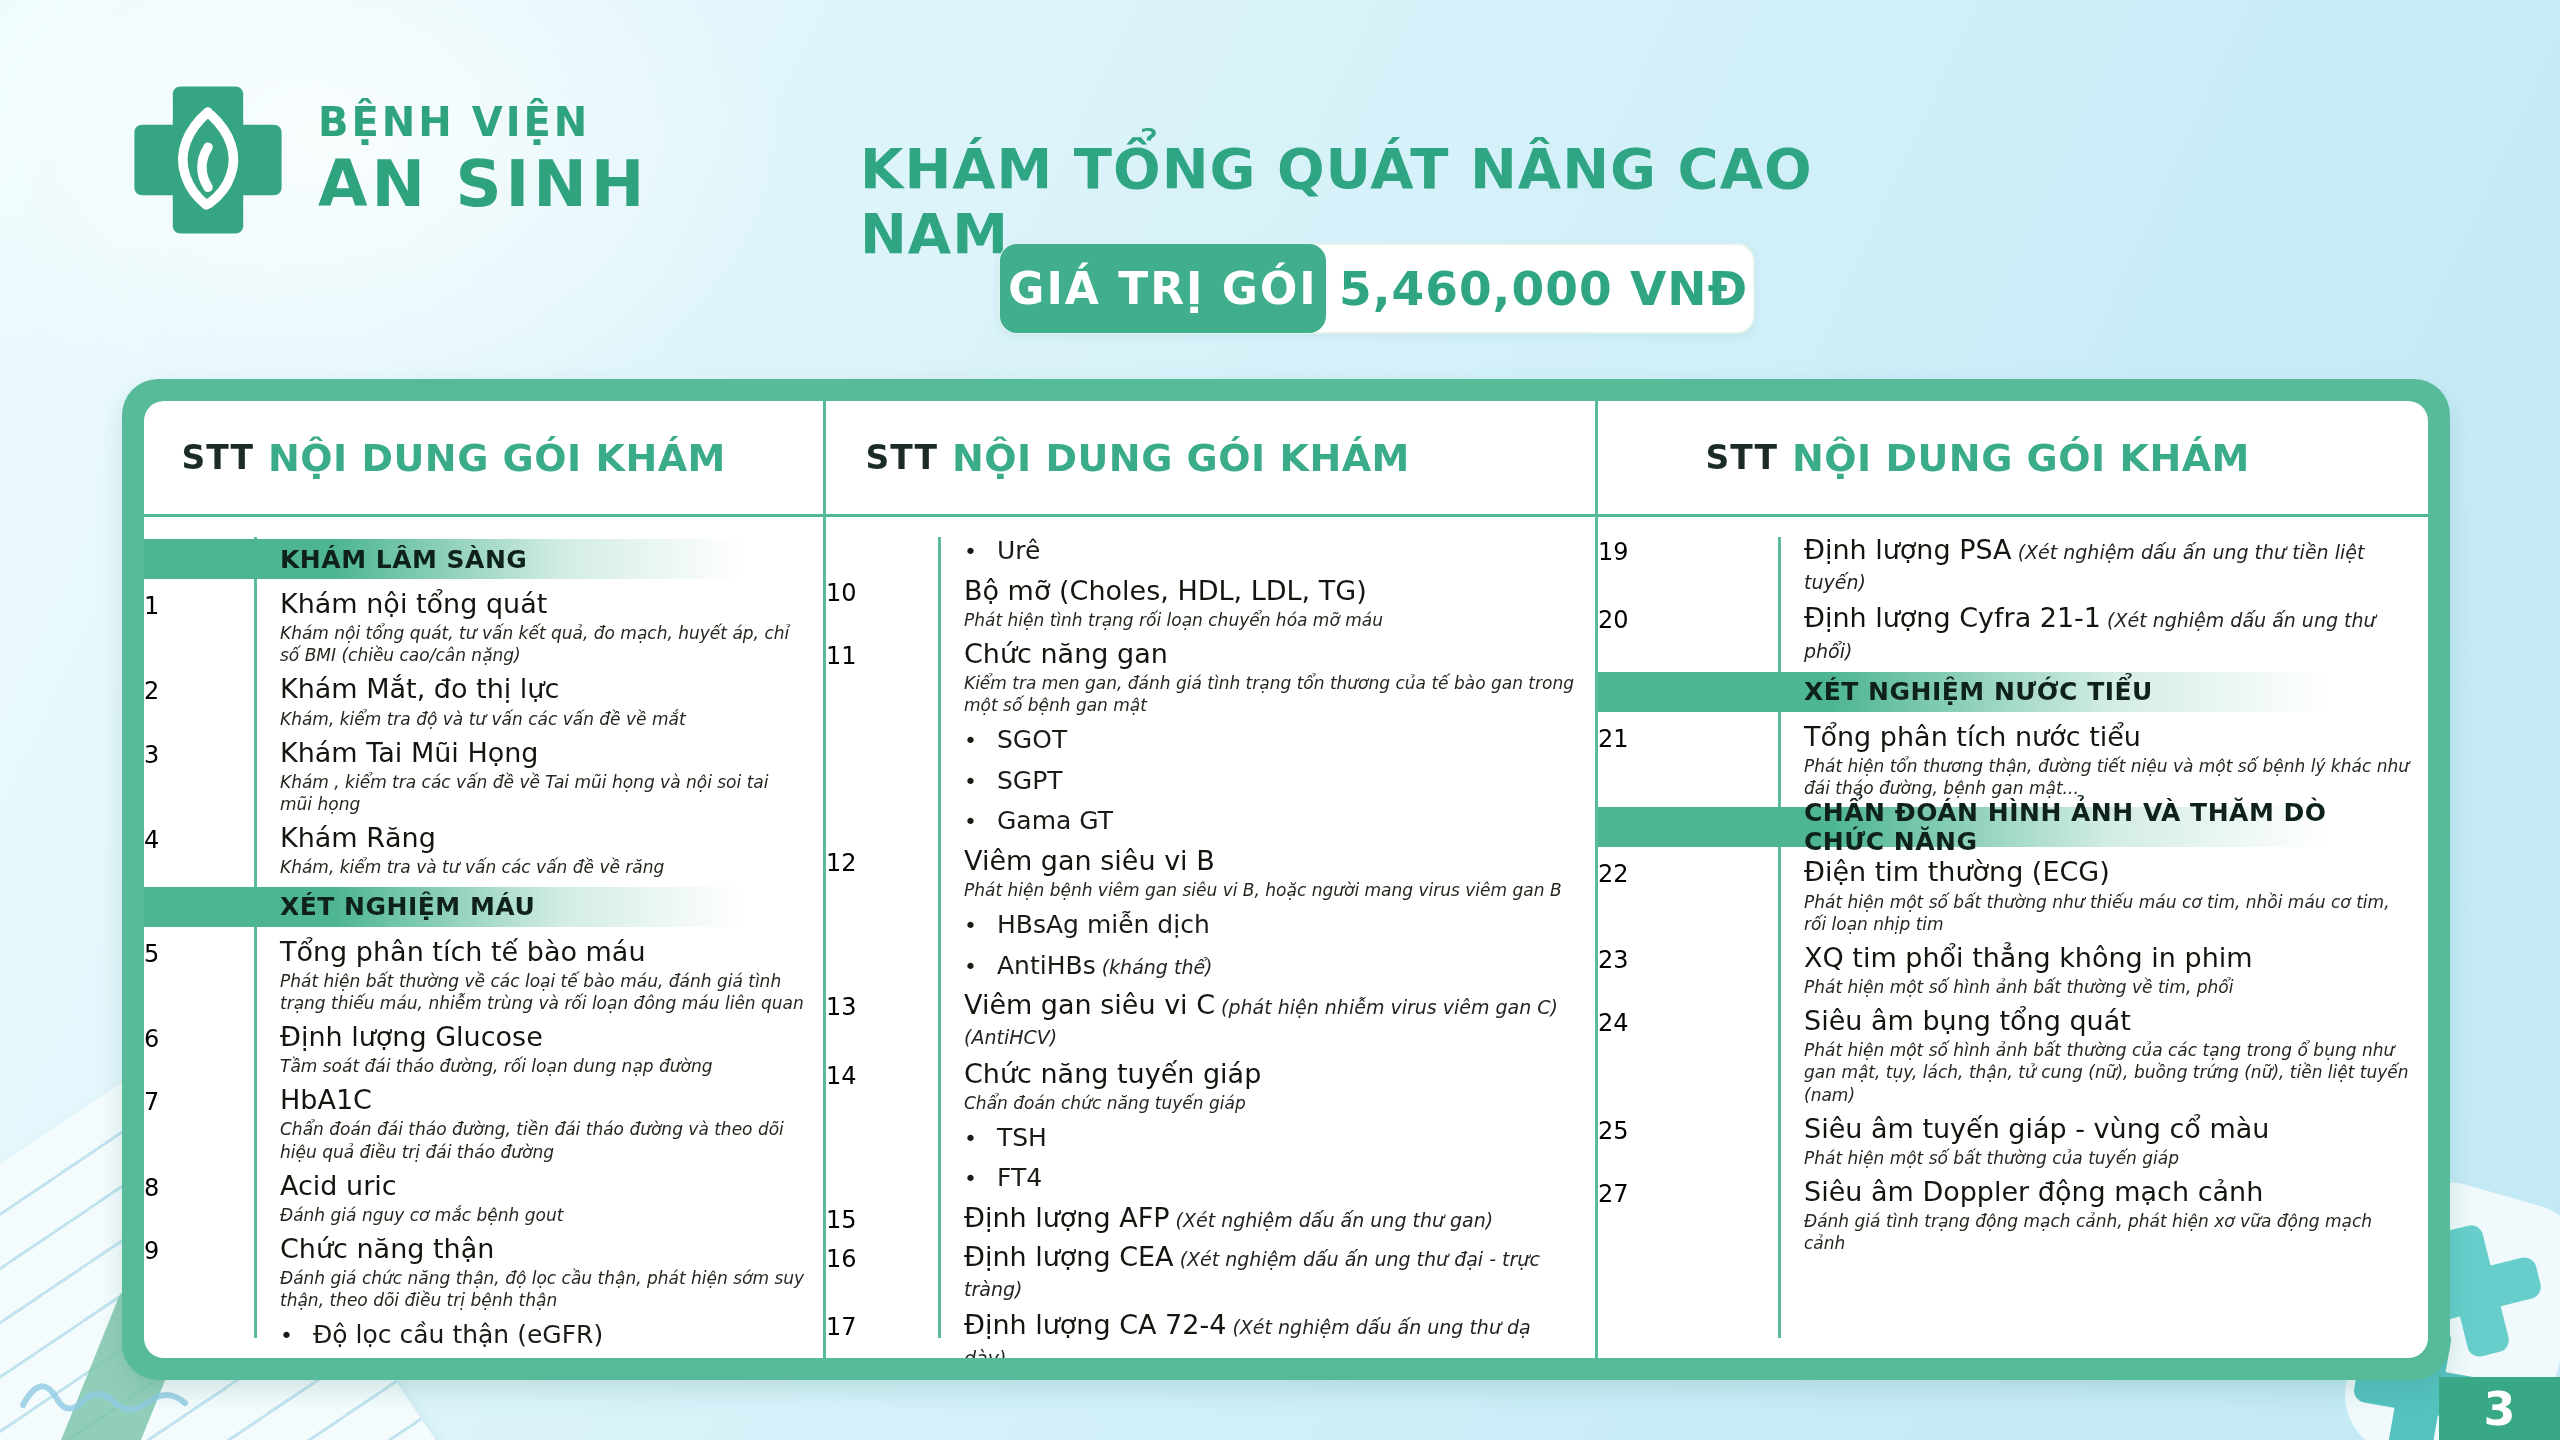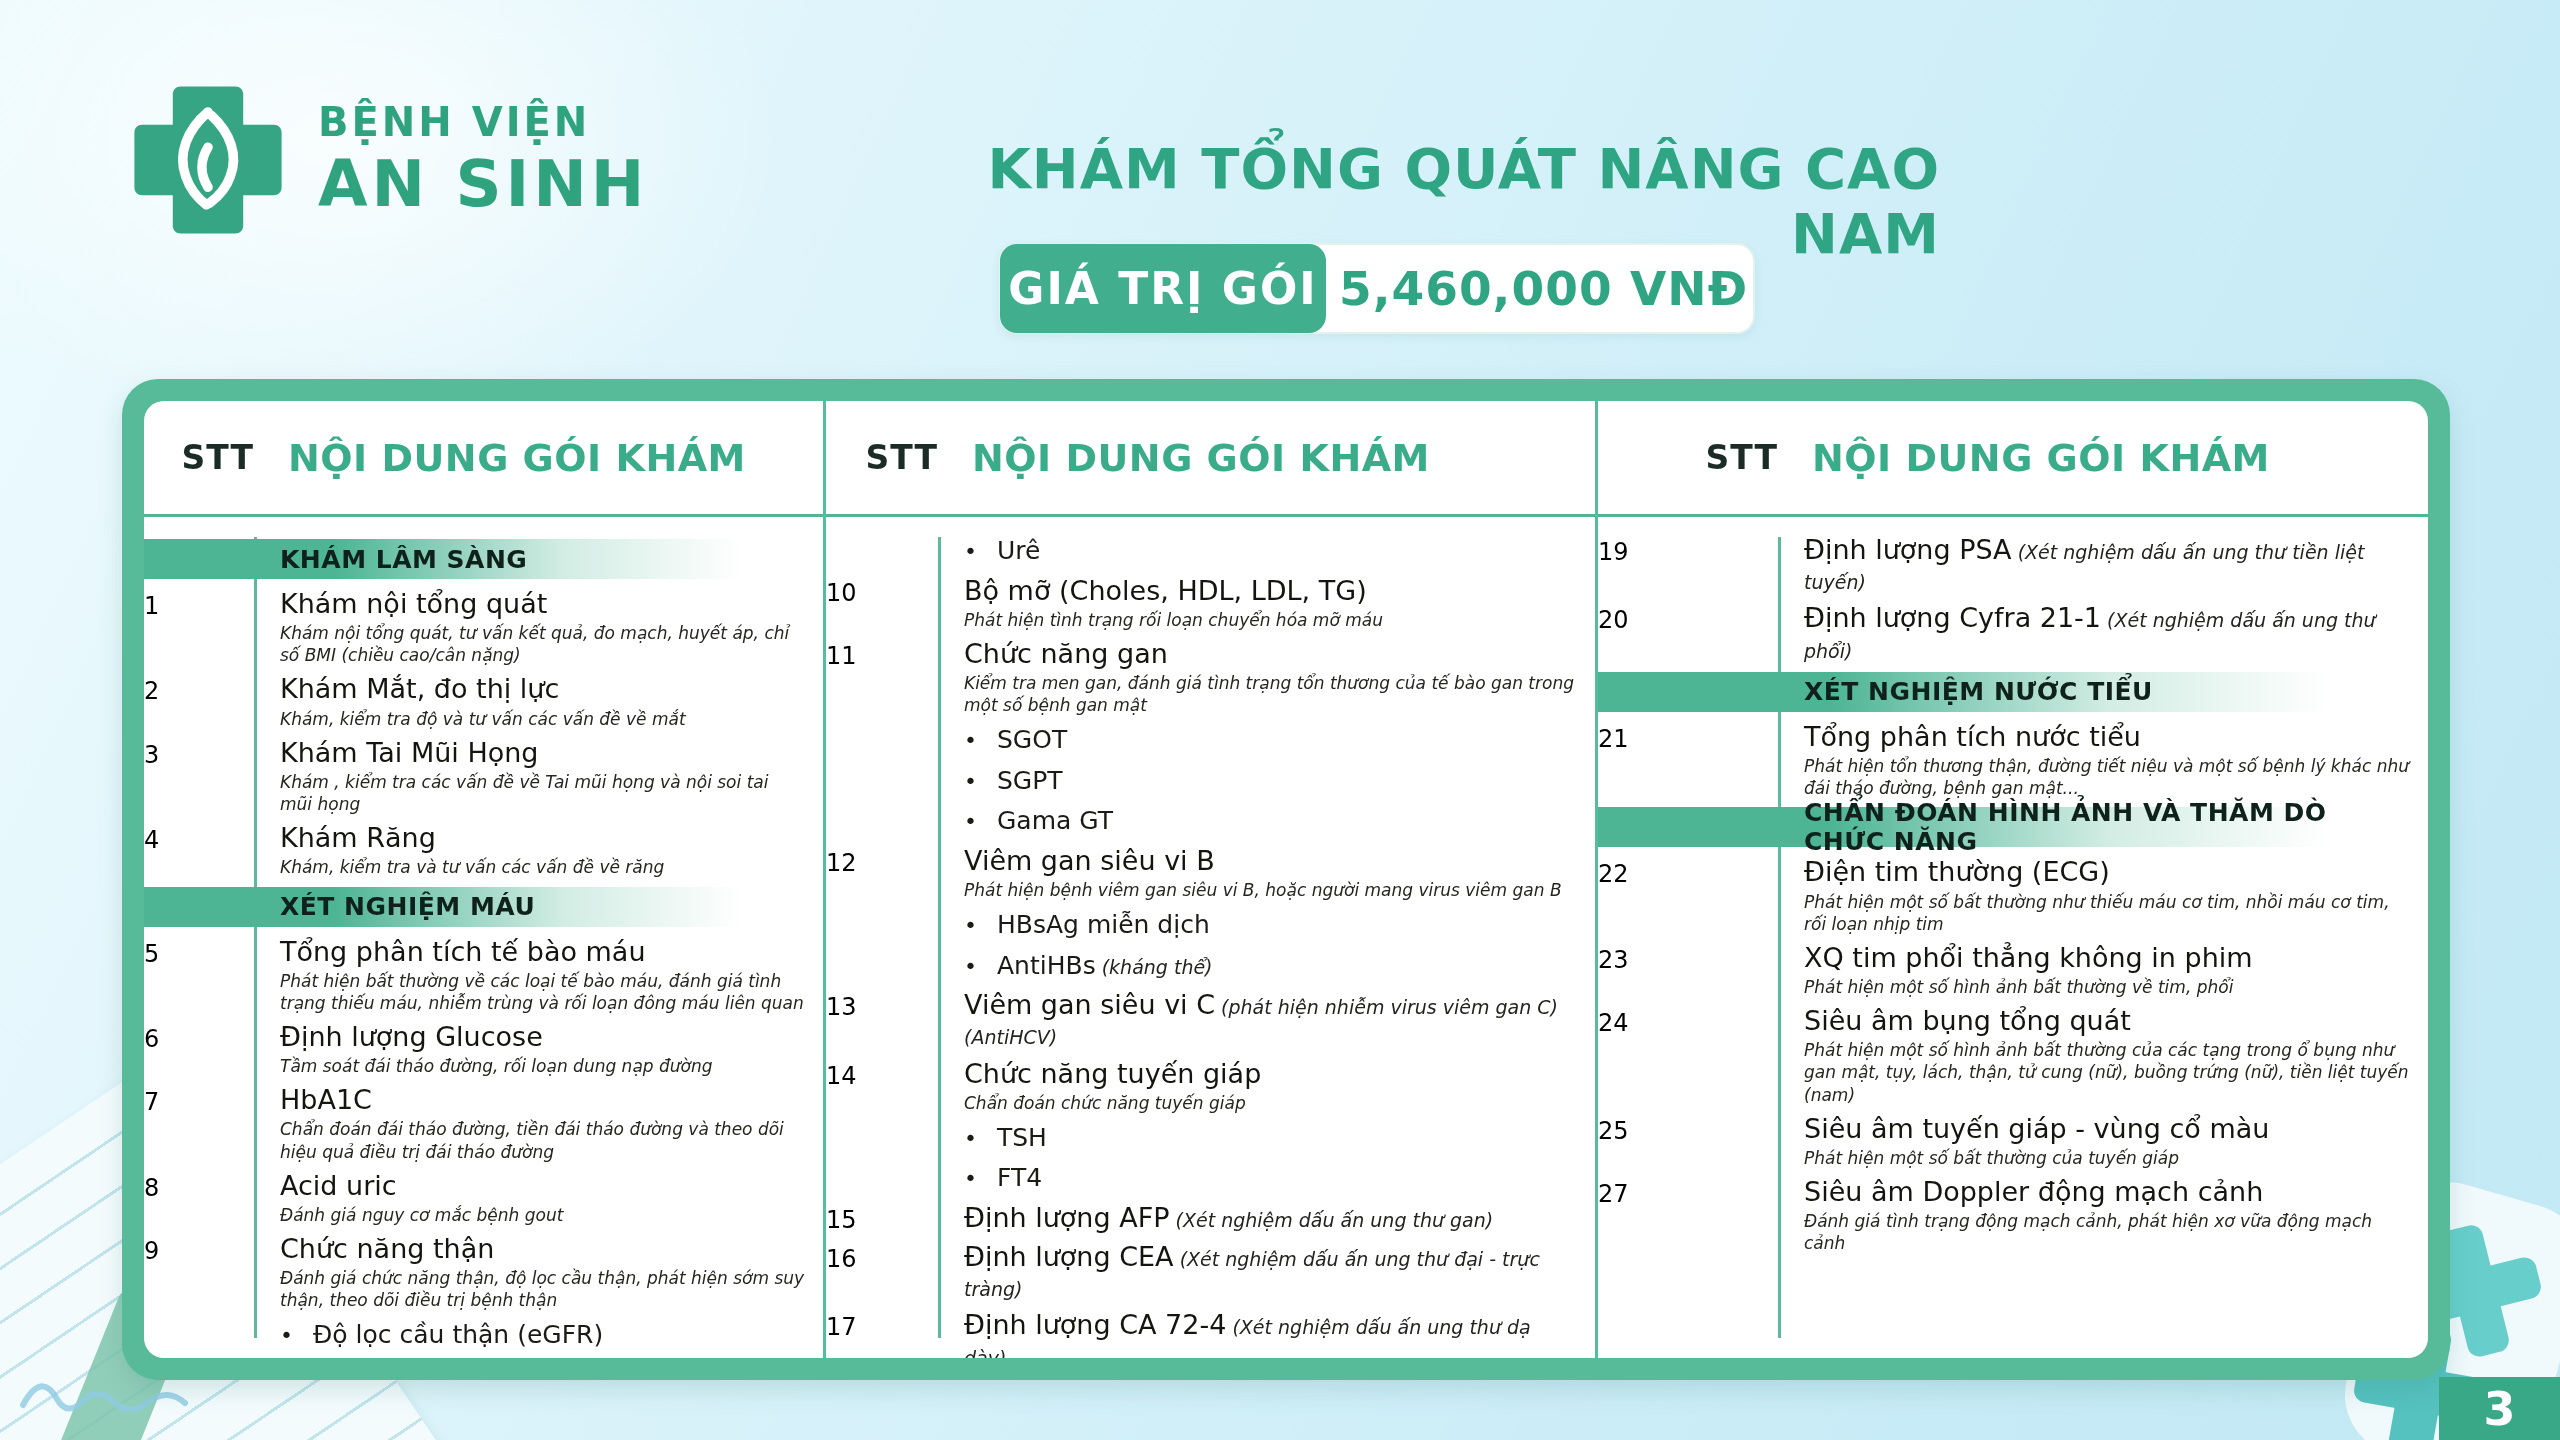--- a/index.html
+++ b/index.html
@@ -9,42 +9,42 @@
     font-family:"DejaVu Sans","Liberation Sans",sans-serif;color:#1d1d1b;
   }
   .bg-glow{position:absolute;left:-120px;top:-160px;width:900px;height:600px;border-radius:50%;
     background:radial-gradient(closest-side,rgba(255,255,255,.75),rgba(255,255,255,0));z-index:1;}
 
   
   .logo{position:absolute;left:128px;top:80px;display:flex;align-items:center;gap:30px;z-index:3;}
   .logo svg{width:160px;height:160px;}
   .logo-l1{font-size:40px;font-weight:700;color:#2fa27e;letter-spacing:3px;}
   .logo-l2{font-size:64px;font-weight:800;color:#2fa27e;letter-spacing:4px;margin-top:2px;}
-  .page-title{position:absolute;left:860px;top:136px;width:1080px;text-align:right;
+  .page-title{position:absolute;left:860px;top:136px;width:1080px;text-align:left;
     font-size:56px;font-weight:700;color:#2fa583;letter-spacing:1px;z-index:3;}
   .price-badge{position:absolute;left:999px;top:243px;width:752px;height:87px;background:#ffffff;
     border:2px solid #e2f3ed;border-radius:18px;display:flex;align-items:center;
     box-shadow:0 3px 8px rgba(40,120,100,.08);z-index:3;}
   .price-left{height:calc(100% + 2px);width:326px;margin:-1px 8px 0 -1px;background:#41af8d;border-radius:17px;
     display:flex;align-items:center;justify-content:center;color:#ffffff;font-size:44px;font-weight:600;letter-spacing:2px;}
   .price-right{flex:1;text-align:center;color:#2fa583;font-size:47px;font-weight:700;letter-spacing:1px;}
 
   
   .card{position:absolute;left:122px;top:379px;width:2328px;height:1001px;background:#57bb9a;
     border-radius:36px;z-index:5;box-shadow:0 10px 24px rgba(50,130,110,.18);}
   .card-inner{position:absolute;left:22px;top:22px;right:22px;bottom:22px;background:#ffffff;
     border-radius:20px;display:flex;overflow:hidden;}
   .panel{position:relative;height:100%;}
   .panel + .panel{border-left:3px solid #58bc9c;}
   .panel.p1{width:679px;--sttw:110px;}
   .panel.p2{width:769px;--sttw:112px;}
   .panel.p3{flex:1;--sttw:180px;}
   .panel-head{height:113px;border-bottom:3px solid #4fb795;display:flex;align-items:center;}
   .head-stt{width:var(--sttw);flex:none;text-align:right;font-size:33px;font-weight:700;color:#1b2b26;letter-spacing:1px;}
-  .head-label{margin-left:34px;font-size:38px;font-weight:700;color:#3bac8a;letter-spacing:.5px;}
+  .head-label{margin-left:14px;font-size:38px;font-weight:700;color:#3bac8a;letter-spacing:.5px;}
   .panel-body{position:absolute;top:116px;left:0;right:0;bottom:0;padding-top:18px;overflow:hidden;}
   .vline{position:absolute;left:var(--sttw);top:20px;bottom:20px;width:3px;background:#5abc9d;}
   .rows{position:relative;}
   .cat-bar{height:40px;width:88%;margin:4px 0 10px 0;display:flex;align-items:center;
     background:linear-gradient(90deg,#4db594 0%,#4db594 32%,rgba(77,181,148,.25) 70%,rgba(77,181,148,0) 100%);}
   .cat-label{font-size:25px;font-weight:700;color:#0f211b;margin-left:calc(var(--sttw) + 26px);letter-spacing:.5px;}
   .row{display:flex;margin-bottom:8px;}
   .row .no{width:var(--sttw);flex:none;font-size:24px;color:#000000;padding-top:3px;}
   .row .body{flex:1;padding-left:26px;padding-right:18px;}
   .title-line{font-size:27px;line-height:1.12;color:#15150f;font-weight:500;}

